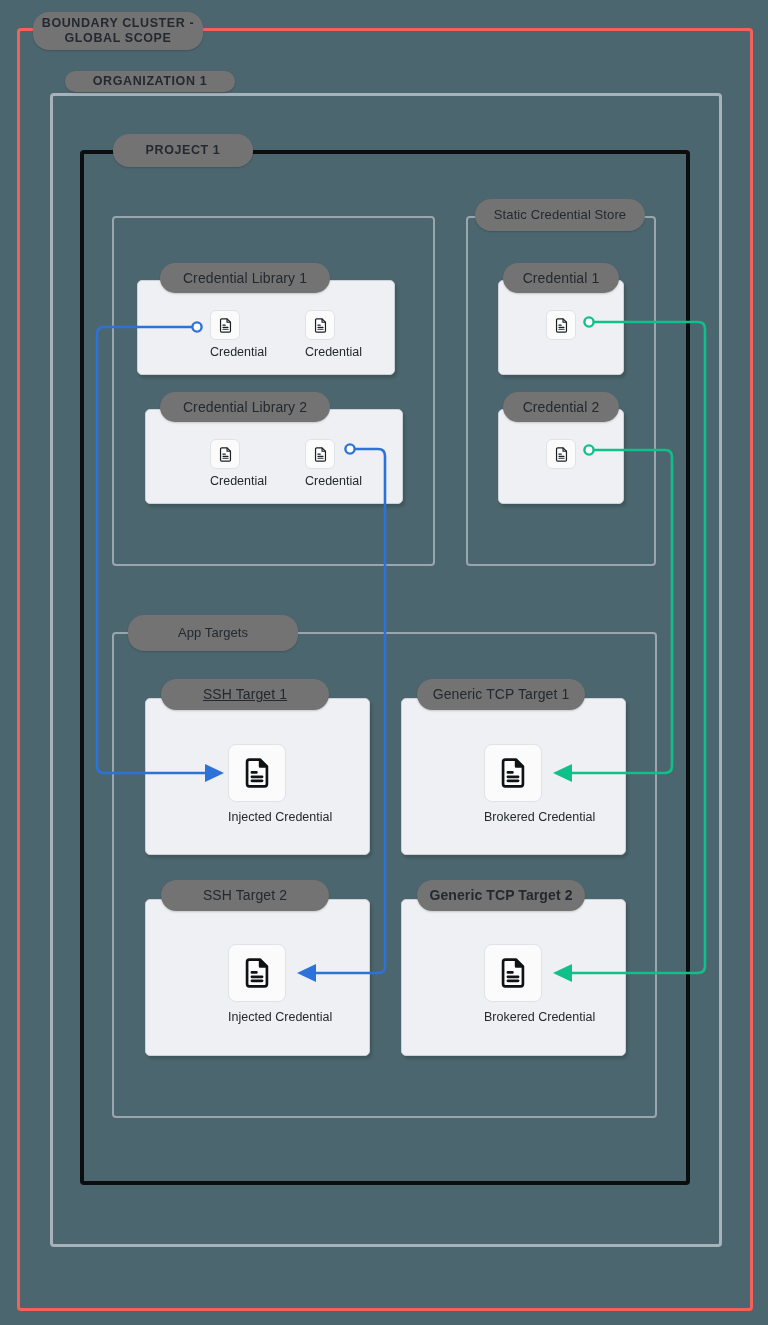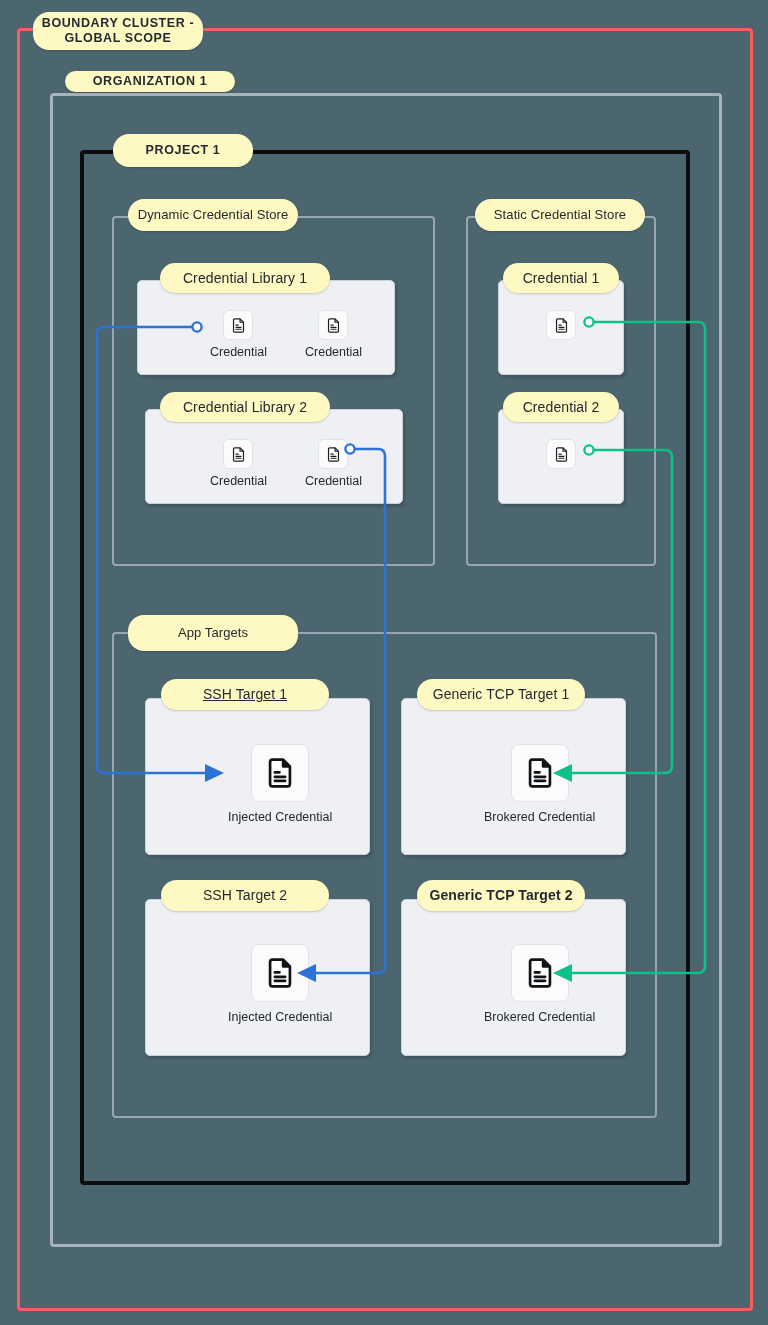--- a/index.html
+++ b/index.html
@@ -15,21 +15,21 @@
 
   
   .frame{position:absolute;box-sizing:border-box;border-radius:4px;}
   .frame-global{border:3px solid #f4615c;}
   .frame-org{border:3px solid #a7b2bb;}
   .frame-project{border:4px solid #0b0d0f;}
   .frame-sub{border:2px solid #9aa6ae;}
 
   
   .chip{
-    position:absolute;background:#fef9c3;border-radius:16px;
+    position:absolute;background:#737373;border-radius:16px;
     display:flex;align-items:center;justify-content:center;
     text-align:center;line-height:1.2;
     box-shadow:0 1px 2px rgba(0,0,0,.18);
     color:#24292f;
     z-index:30;
     box-sizing:border-box;
   }
   .chip-scope{font-size:12.5px;font-weight:700;letter-spacing:.6px;}
   .chip-store{font-size:13px;font-weight:400;letter-spacing:.1px;}
   .chip-card{font-size:14px;font-weight:400;letter-spacing:.1px;}
@@ -38,21 +38,21 @@
   .card{
     position:absolute;background:#eef0f3;border:1px solid #cbd1d8;
     border-radius:5px;box-sizing:border-box;
     box-shadow:2px 3px 3px rgba(0,0,0,.16);
     z-index:10;
   }
 
   
   .tile{
     position:absolute;display:flex;flex-direction:column;
-    align-items:center;z-index:15;
+    align-items:flex-start;z-index:15;
   }
   .tile-box{
     background:#fbfbfc;border:1px solid #dfe3e8;border-radius:6px;
     display:flex;align-items:center;justify-content:center;
     box-sizing:border-box;
   }
   .tile-label{margin-top:5px;font-size:12.5px;color:#24292f;white-space:nowrap;}
   .tile-sm .tile-box{width:30px;height:30px;}
   .tile-lg .tile-box{width:58px;height:58px;border-radius:8px;}
   .tile-lg .tile-label{margin-top:8px;font-size:12.5px;}
@@ -216,23 +216,20 @@
   </div>
 
   <div class="chip chip-scope" style="left:65px;top:71px;width:170px;height:21px;">
     <span>ORGANIZATION 1</span>
   </div>
 
   <div class="chip chip-scope" style="left:113px;top:134px;width:140px;height:33px;">
     <span>PROJECT 1</span>
   </div>
 
-  <div class="chip chip-store" style="left:128px;top:199px;width:170px;height:32px;">
-    <span>Dynamic Credential Store</span>
-  </div>
 
   <div class="chip chip-store" style="left:475px;top:199px;width:170px;height:32px;">
     <span>Static Credential Store</span>
   </div>
 
   <div class="chip chip-store" style="left:128px;top:615px;width:170px;height:36px;">
     <span>App Targets</span>
   </div>
 
   <div class="chip chip-card" style="left:160px;top:263px;width:170px;height:30px;">

